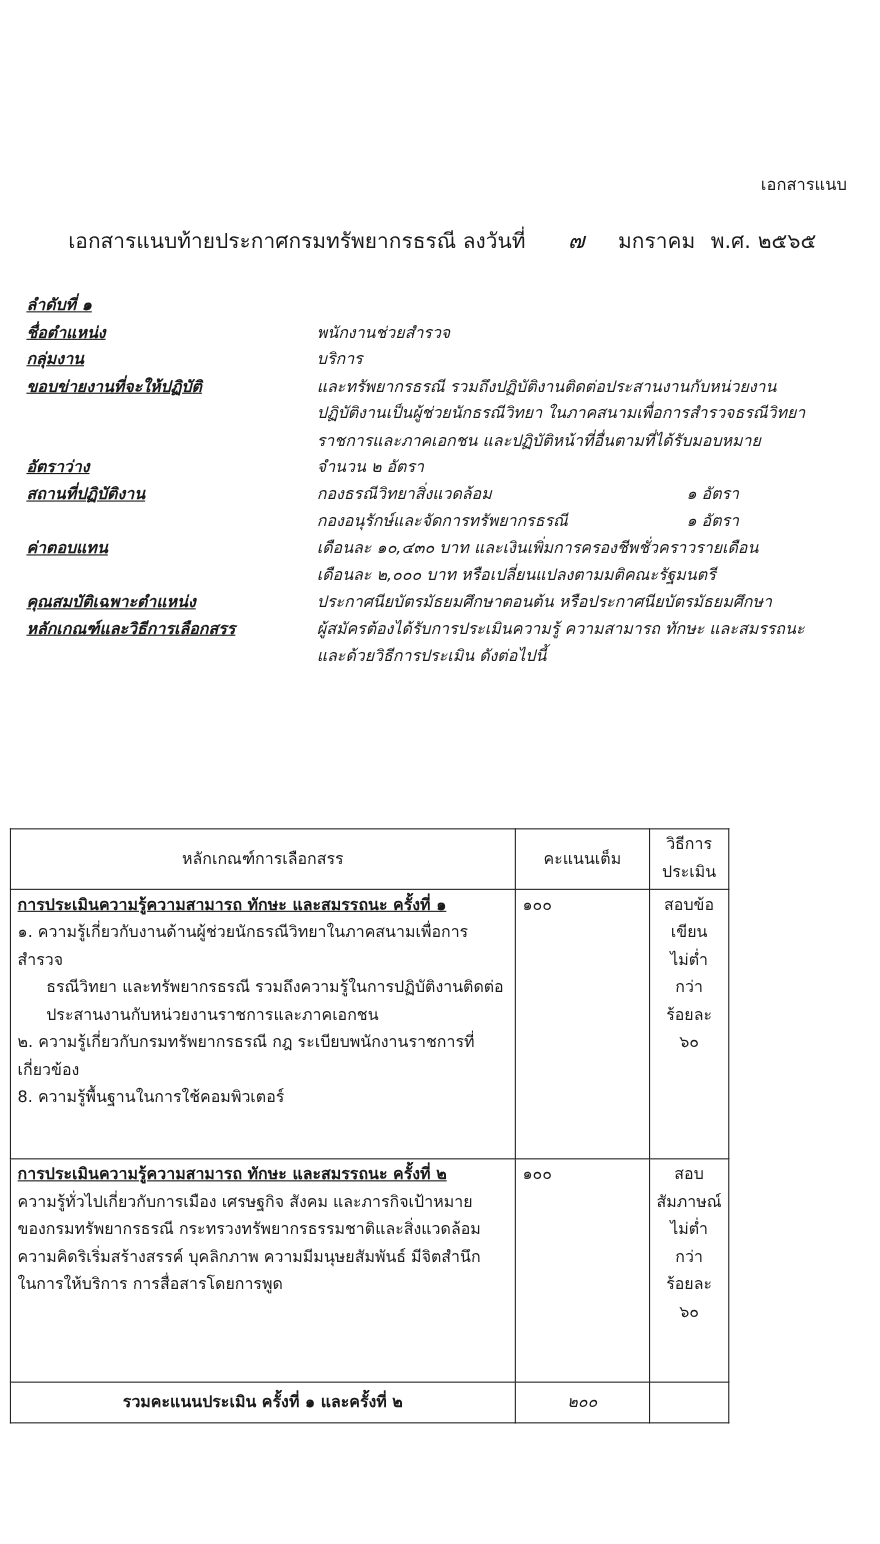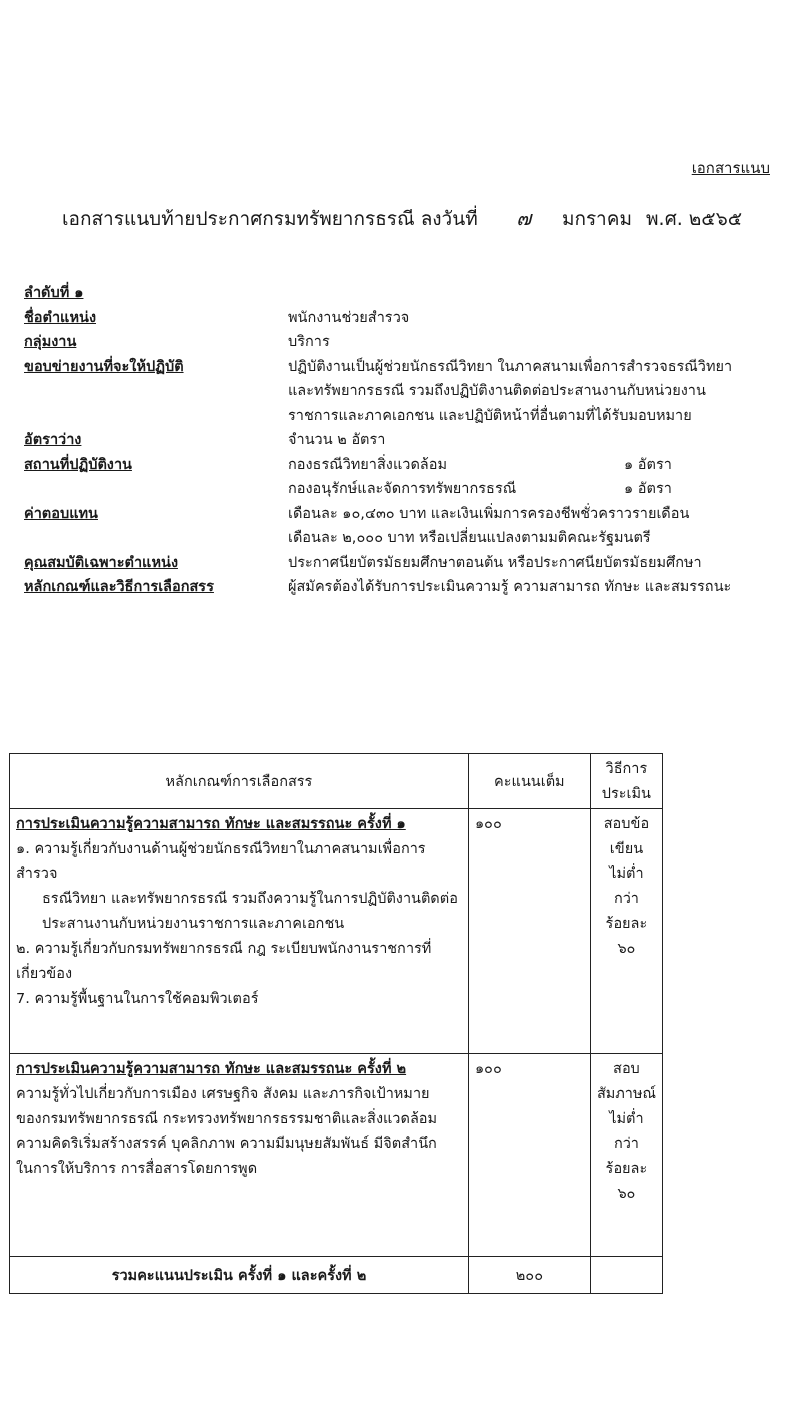--- a/index.html
+++ b/index.html
@@ -2,26 +2,26 @@
 <html><head>
 <meta charset="utf-8">
 <style>
   html, body { margin: 0; padding: 0; }
   body {
     width: 800px; height: 1404px; background: #ffffff; color: #1a1a1a;
     font-family: "DejaVu Sans", "Liberation Sans", sans-serif;
     position: relative; overflow: hidden;
   }
   .abs { position: absolute; }
-  .attach-label { top: 156px; right: 30px; font-size: 15px; text-decoration: underline; }
+  .attach-label { top: 156px; right: 30px; font-size: 15px; }
   .title-line { top: 202px; left: 62px; font-size: 19px; white-space: nowrap; }
   .title-line .date-num { display: inline-block; width: 36px; text-align: center; font-style: italic; font-family: "DejaVu Serif", serif; font-size: 20px; margin: 0 14px 0 22px; }
   .title-line .month { margin-right: 8px; }
 
-  .fields { top: 280px; left: 24px; width: 760px; }
+  .fields { top: 266px; left: 24px; width: 760px; font-style: italic; }
   .field { display: flex; font-size: 14.5px; line-height: 24.5px; }
   .field .label { width: 264px; flex: none; text-decoration: underline; font-weight: 600; }
   .field .value { flex: 1; }
   .field .value .row { display: flex; }
   .field .value .row .place { width: 336px; }
 
   table.criteria {
     position: absolute; top: 753px; left: 9px; width: 654px;
     border-collapse: collapse; font-size: 14.5px; line-height: 25px;
   }
@@ -30,21 +30,21 @@
   .col1 { width: 493px; }
   .col2 { width: 118px; text-align: left; }
   .col3 { text-align: center; }
   .sec-title { text-decoration: underline; font-weight: 600; }
   .item { padding-left: 0; }
   .item .cont { padding-left: 26px; }
   tr.sec1 td { height: 240px; }
   tr.sec2 td { height: 198px; }
   tr.total td { height: 32px; vertical-align: middle; }
   tr.total td.col1 { text-align: center; font-weight: 600; }
-  tr.total td.col2 { text-align: center; }
+  tr.total td.col2 { text-align: center; font-style: italic; }
 </style>
 </head>
 <body>
 
 <div class="abs attach-label">เอกสารแนบ</div>
 
 <div class="abs title-line">
   <span>เอกสารแนบท้ายประกาศกรมทรัพยากรธรณี ลงวันที่</span>
   <span class="date-num">๗</span>
   <span class="month">มกราคม</span>
@@ -60,22 +60,22 @@
     <div class="label">ชื่อตำแหน่ง</div>
     <div class="value">พนักงานช่วยสำรวจ</div>
   </div>
   <div class="field">
     <div class="label">กลุ่มงาน</div>
     <div class="value">บริการ</div>
   </div>
   <div class="field">
     <div class="label">ขอบข่ายงานที่จะให้ปฏิบัติ</div>
     <div class="value">
+      <div>และทรัพยากรธรณี รวมถึงปฏิบัติงานติดต่อประสานงานกับหน่วยงาน</div>
       <div>ปฏิบัติงานเป็นผู้ช่วยนักธรณีวิทยา ในภาคสนามเพื่อการสำรวจธรณีวิทยา</div>
-      <div>และทรัพยากรธรณี รวมถึงปฏิบัติงานติดต่อประสานงานกับหน่วยงาน</div>
       <div>ราชการและภาคเอกชน และปฏิบัติหน้าที่อื่นตามที่ได้รับมอบหมาย</div>
     </div>
   </div>
   <div class="field">
     <div class="label">อัตราว่าง</div>
     <div class="value">จำนวน ๒ อัตรา</div>
   </div>
   <div class="field">
     <div class="label">สถานที่ปฏิบัติงาน</div>
     <div class="value">
@@ -99,20 +99,21 @@
   <div class="field">
     <div class="label">คุณสมบัติเฉพาะตำแหน่ง</div>
     <div class="value">
       <div>ประกาศนียบัตรมัธยมศึกษาตอนต้น หรือประกาศนียบัตรมัธยมศึกษา</div>
     </div>
   </div>
   <div class="field">
     <div class="label">หลักเกณฑ์และวิธีการเลือกสรร</div>
     <div class="value">
       <div>ผู้สมัครต้องได้รับการประเมินความรู้ ความสามารถ ทักษะ และสมรรถนะ</div>
+      <div>และด้วยวิธีการประเมิน ดังต่อไปนี้</div>
     </div>
   </div>
 </div>
 
 <table class="criteria">
   <thead>
     <tr>
       <th class="col1">หลักเกณฑ์การเลือกสรร</th>
       <th class="col2">คะแนนเต็ม</th>
       <th class="col3">วิธีการประเมิน</th>
@@ -121,21 +122,21 @@
   <tbody>
     <tr class="sec1">
       <td class="col1">
         <div class="sec-title">การประเมินความรู้ความสามารถ ทักษะ และสมรรถนะ ครั้งที่ ๑</div>
         <div class="item">
           <div>๑. ความรู้เกี่ยวกับงานด้านผู้ช่วยนักธรณีวิทยาในภาคสนามเพื่อการสำรวจ</div>
           <div class="cont">ธรณีวิทยา และทรัพยากรธรณี รวมถึงความรู้ในการปฏิบัติงานติดต่อ</div>
           <div class="cont">ประสานงานกับหน่วยงานราชการและภาคเอกชน</div>
         </div>
         <div class="item">๒. ความรู้เกี่ยวกับกรมทรัพยากรธรณี กฎ ระเบียบพนักงานราชการที่เกี่ยวข้อง</div>
-        <div class="item">7. ความรู้พื้นฐานในการใช้คอมพิวเตอร์</div>
+        <div class="item">8. ความรู้พื้นฐานในการใช้คอมพิวเตอร์</div>
       </td>
       <td class="col2">๑๐๐</td>
       <td class="col3">
         <div>สอบข้อเขียน</div>
         <div>ไม่ต่ำกว่า</div>
         <div>ร้อยละ ๖๐</div>
       </td>
     </tr>
     <tr class="sec2">
       <td class="col1">

